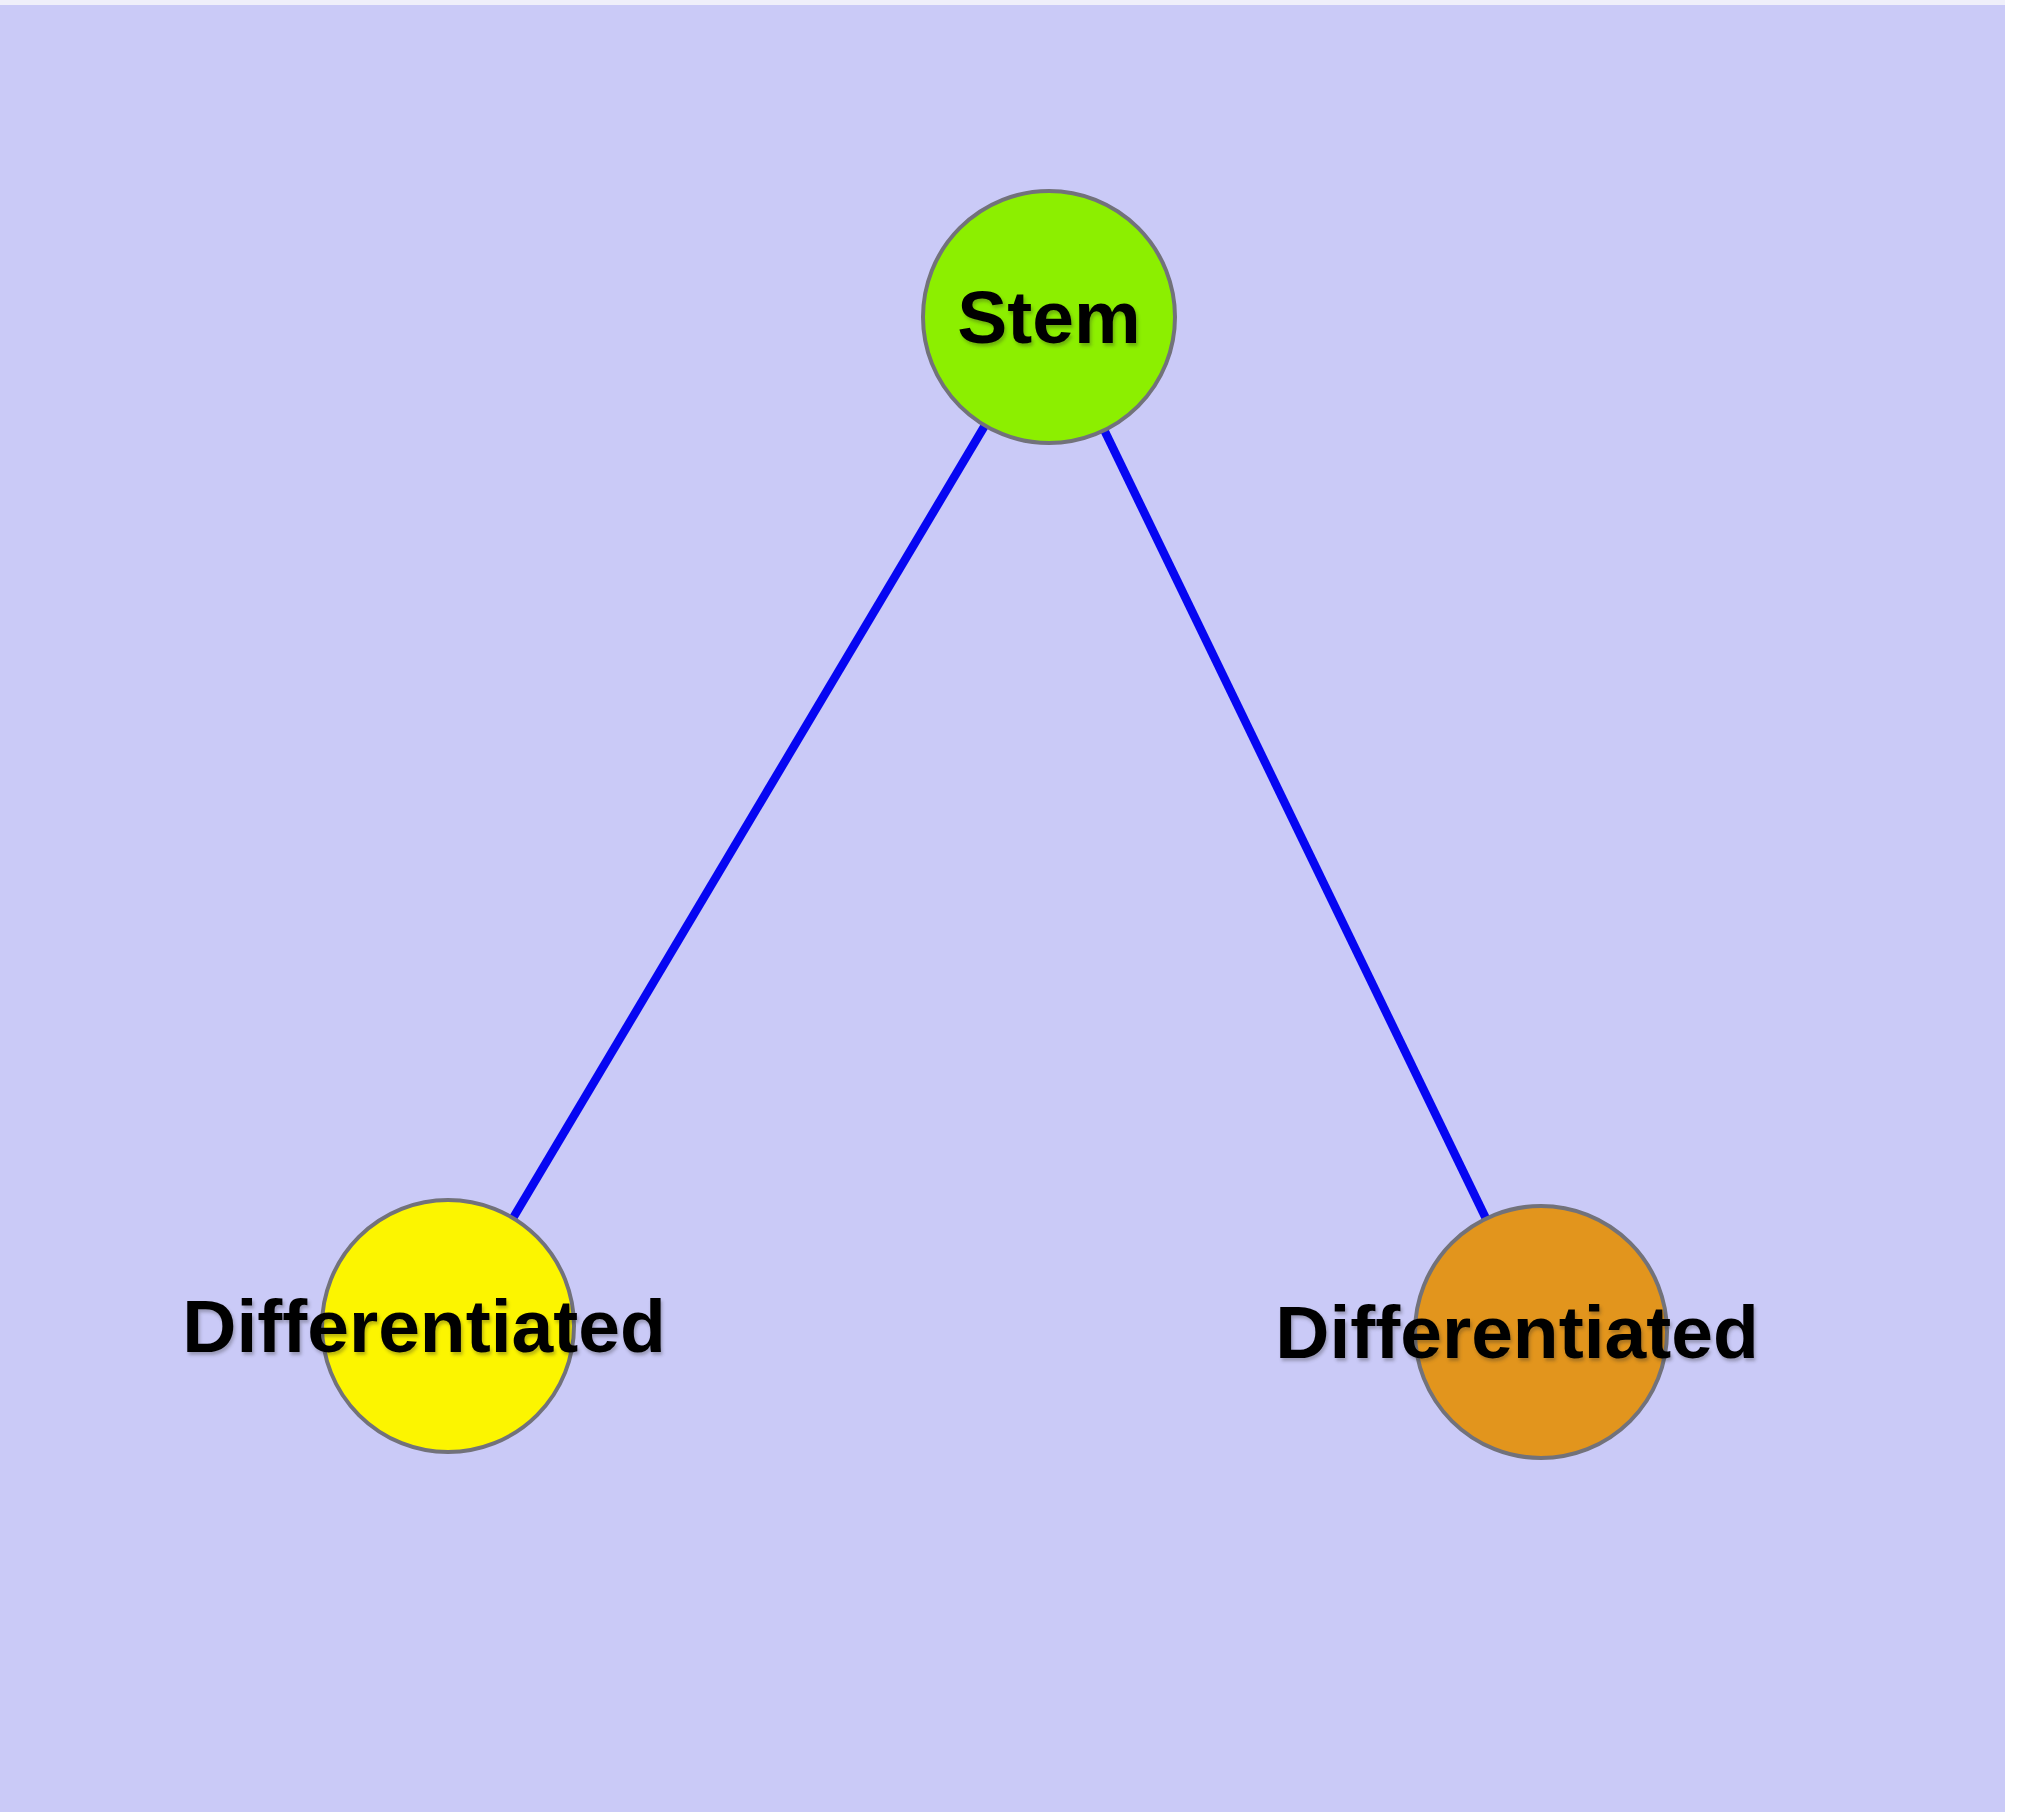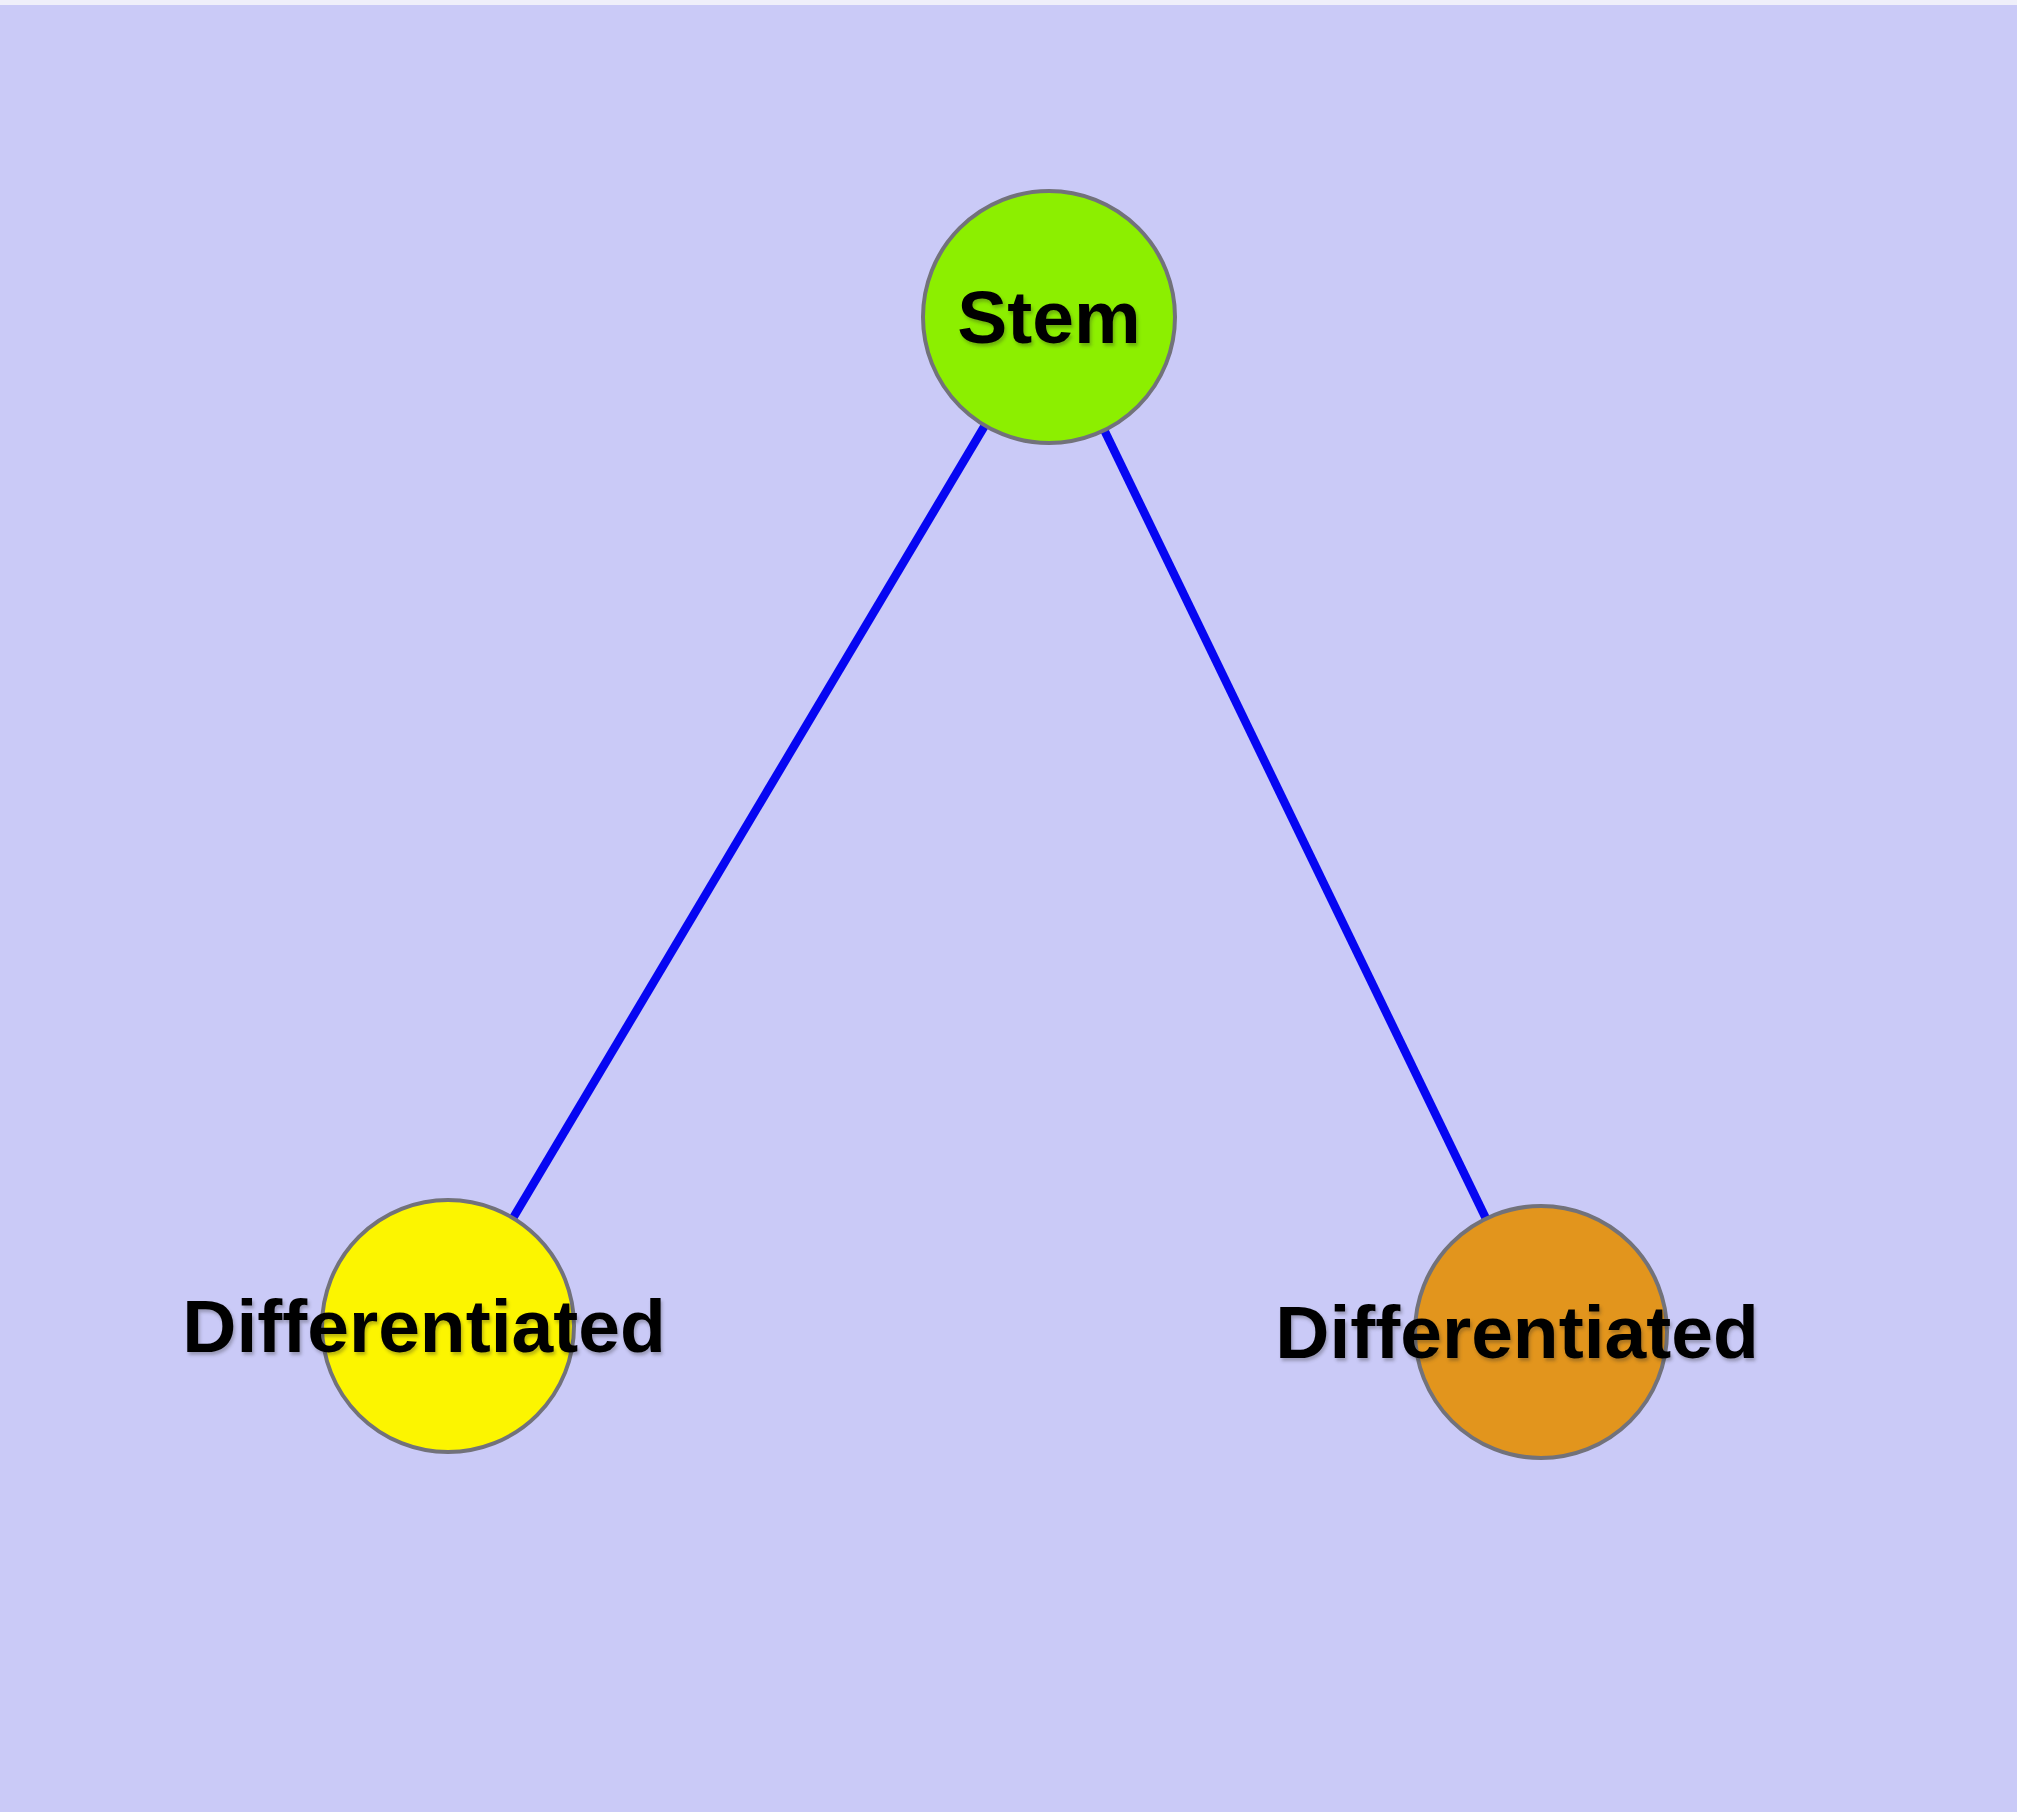--- a/index.html
+++ b/index.html
@@ -6,21 +6,20 @@
     margin: 0;
     padding: 0;
     background: #ffffff;
   }
   .canvas {
     position: relative;
     width: 2005px;
     height: 1812px;
     overflow: hidden;
     font-family: "Liberation Sans", sans-serif;
-    padding-left: 12px;
   }
   .top-strip {
     position: absolute;
     left: 0;
     top: 0;
     width: 100%;
     height: 5.1px;
   }
   .edges-layer {
     position: absolute;

